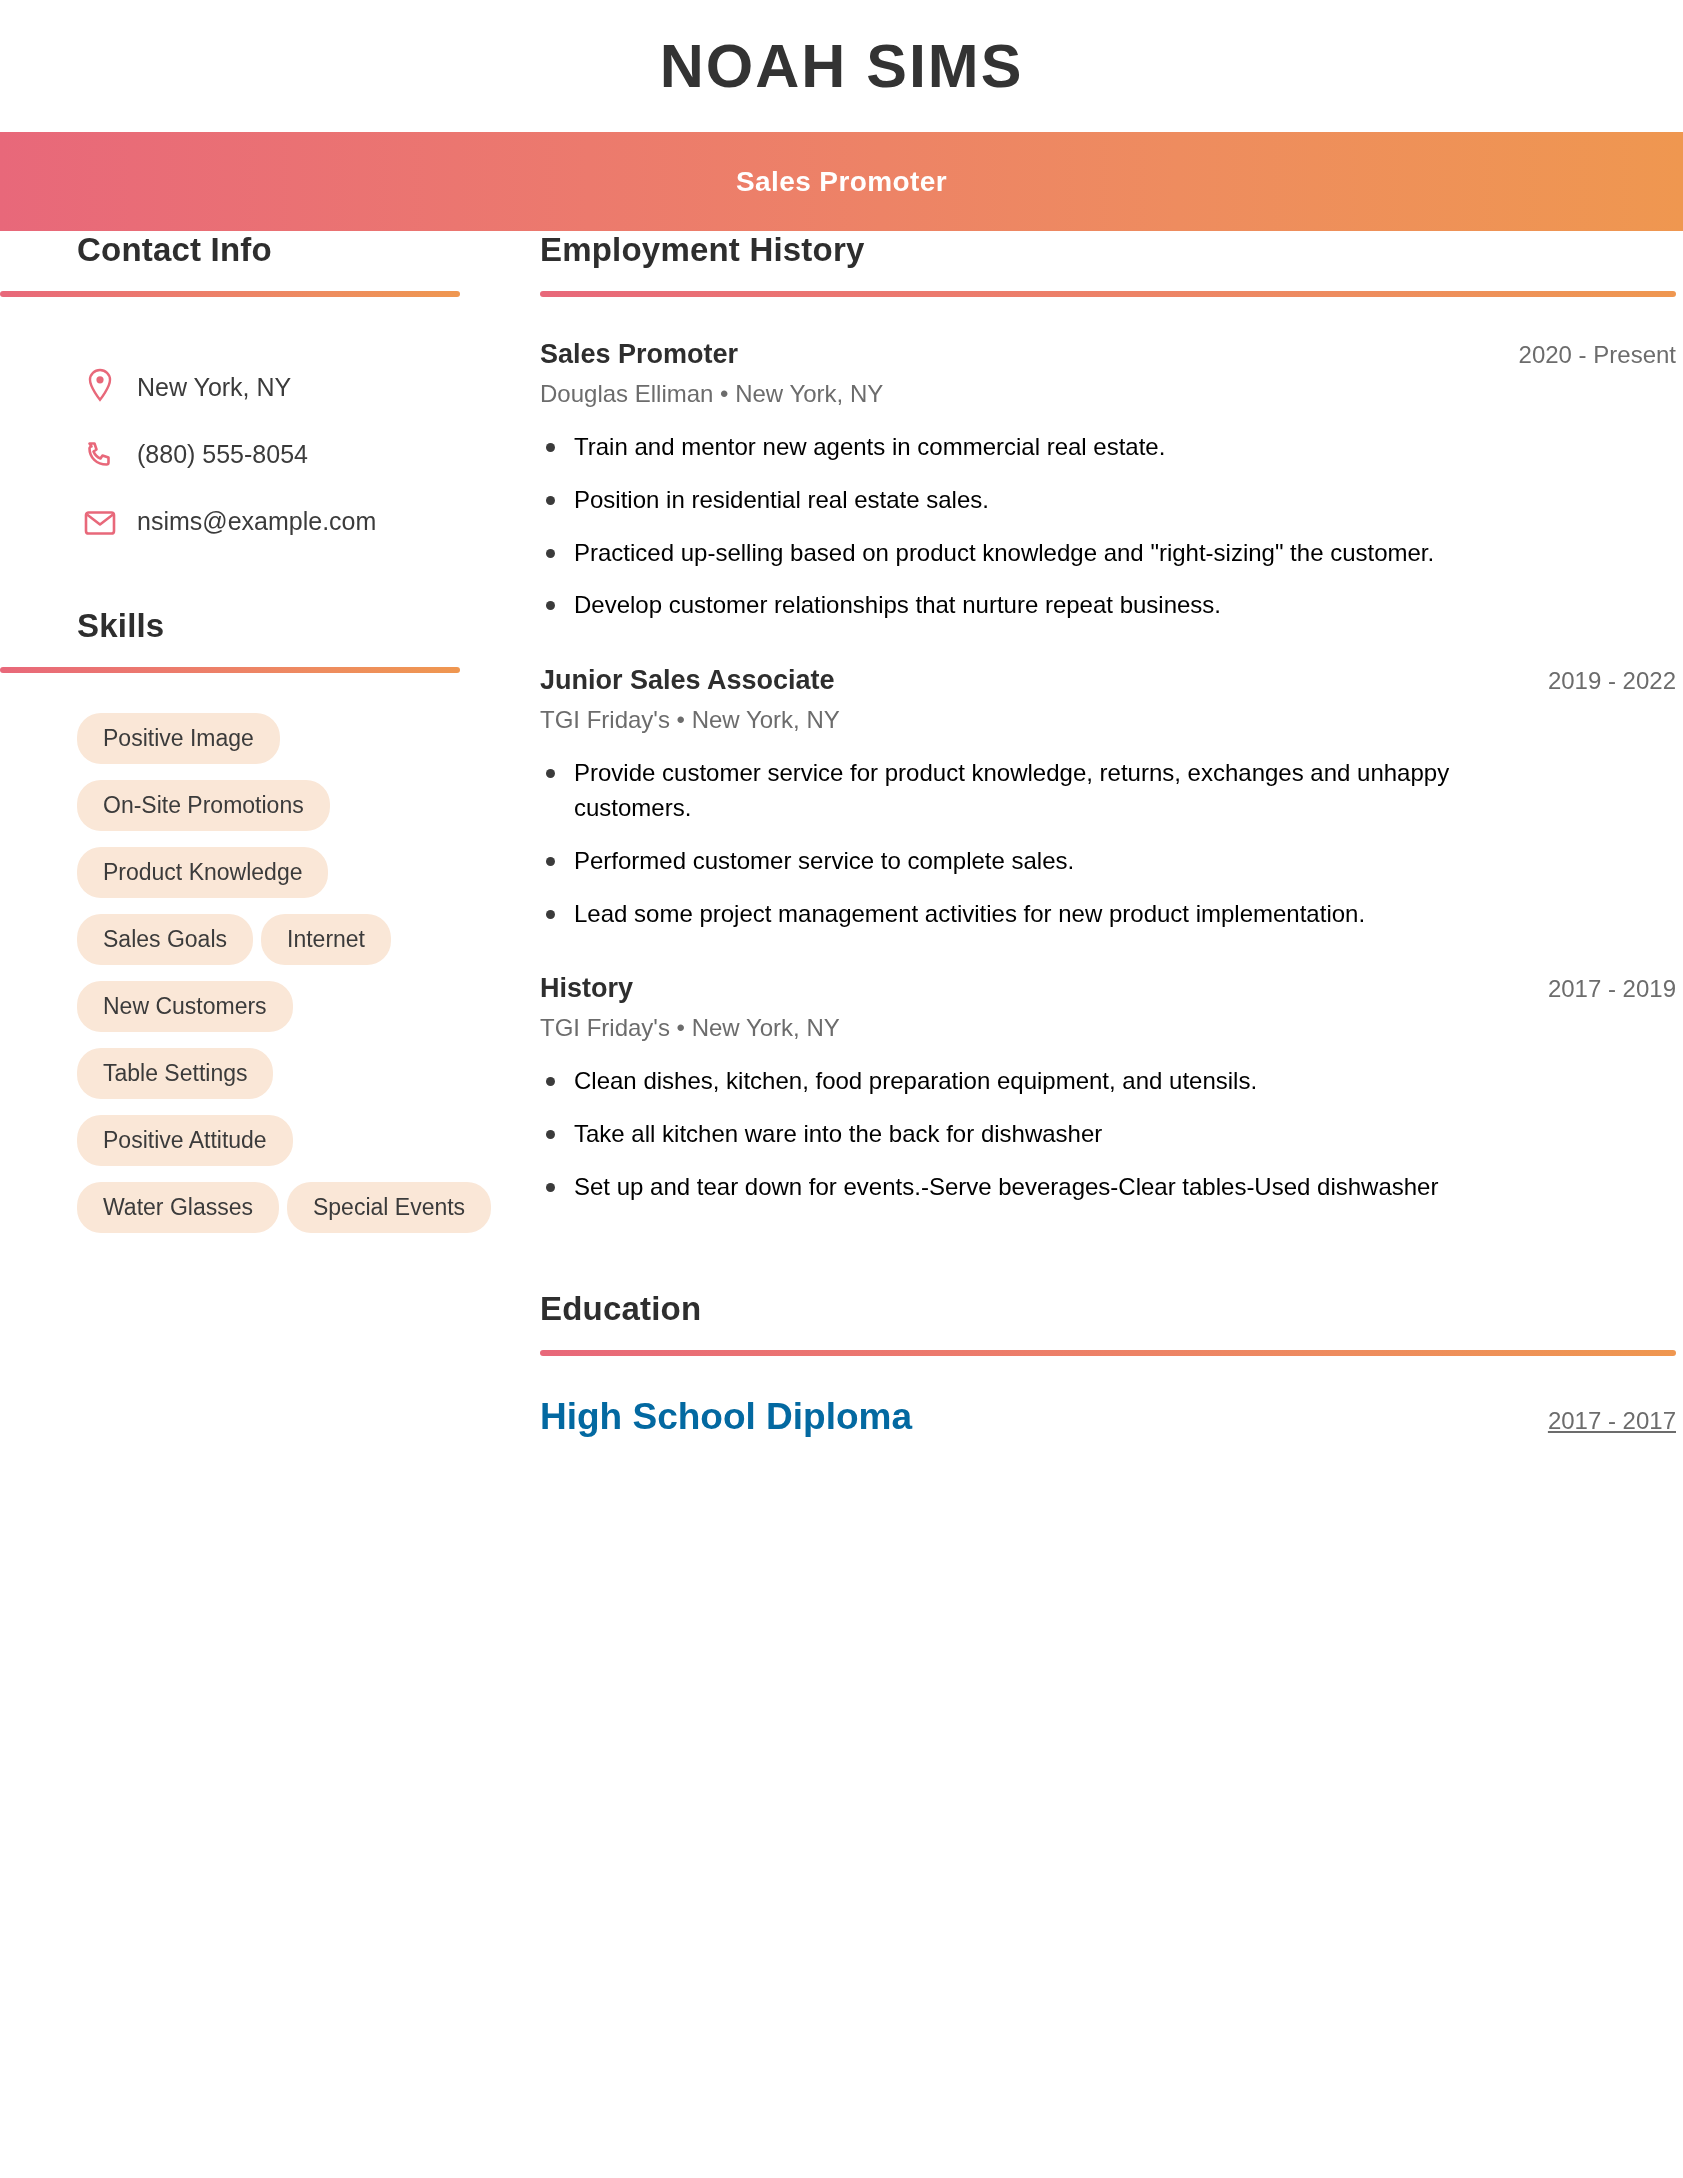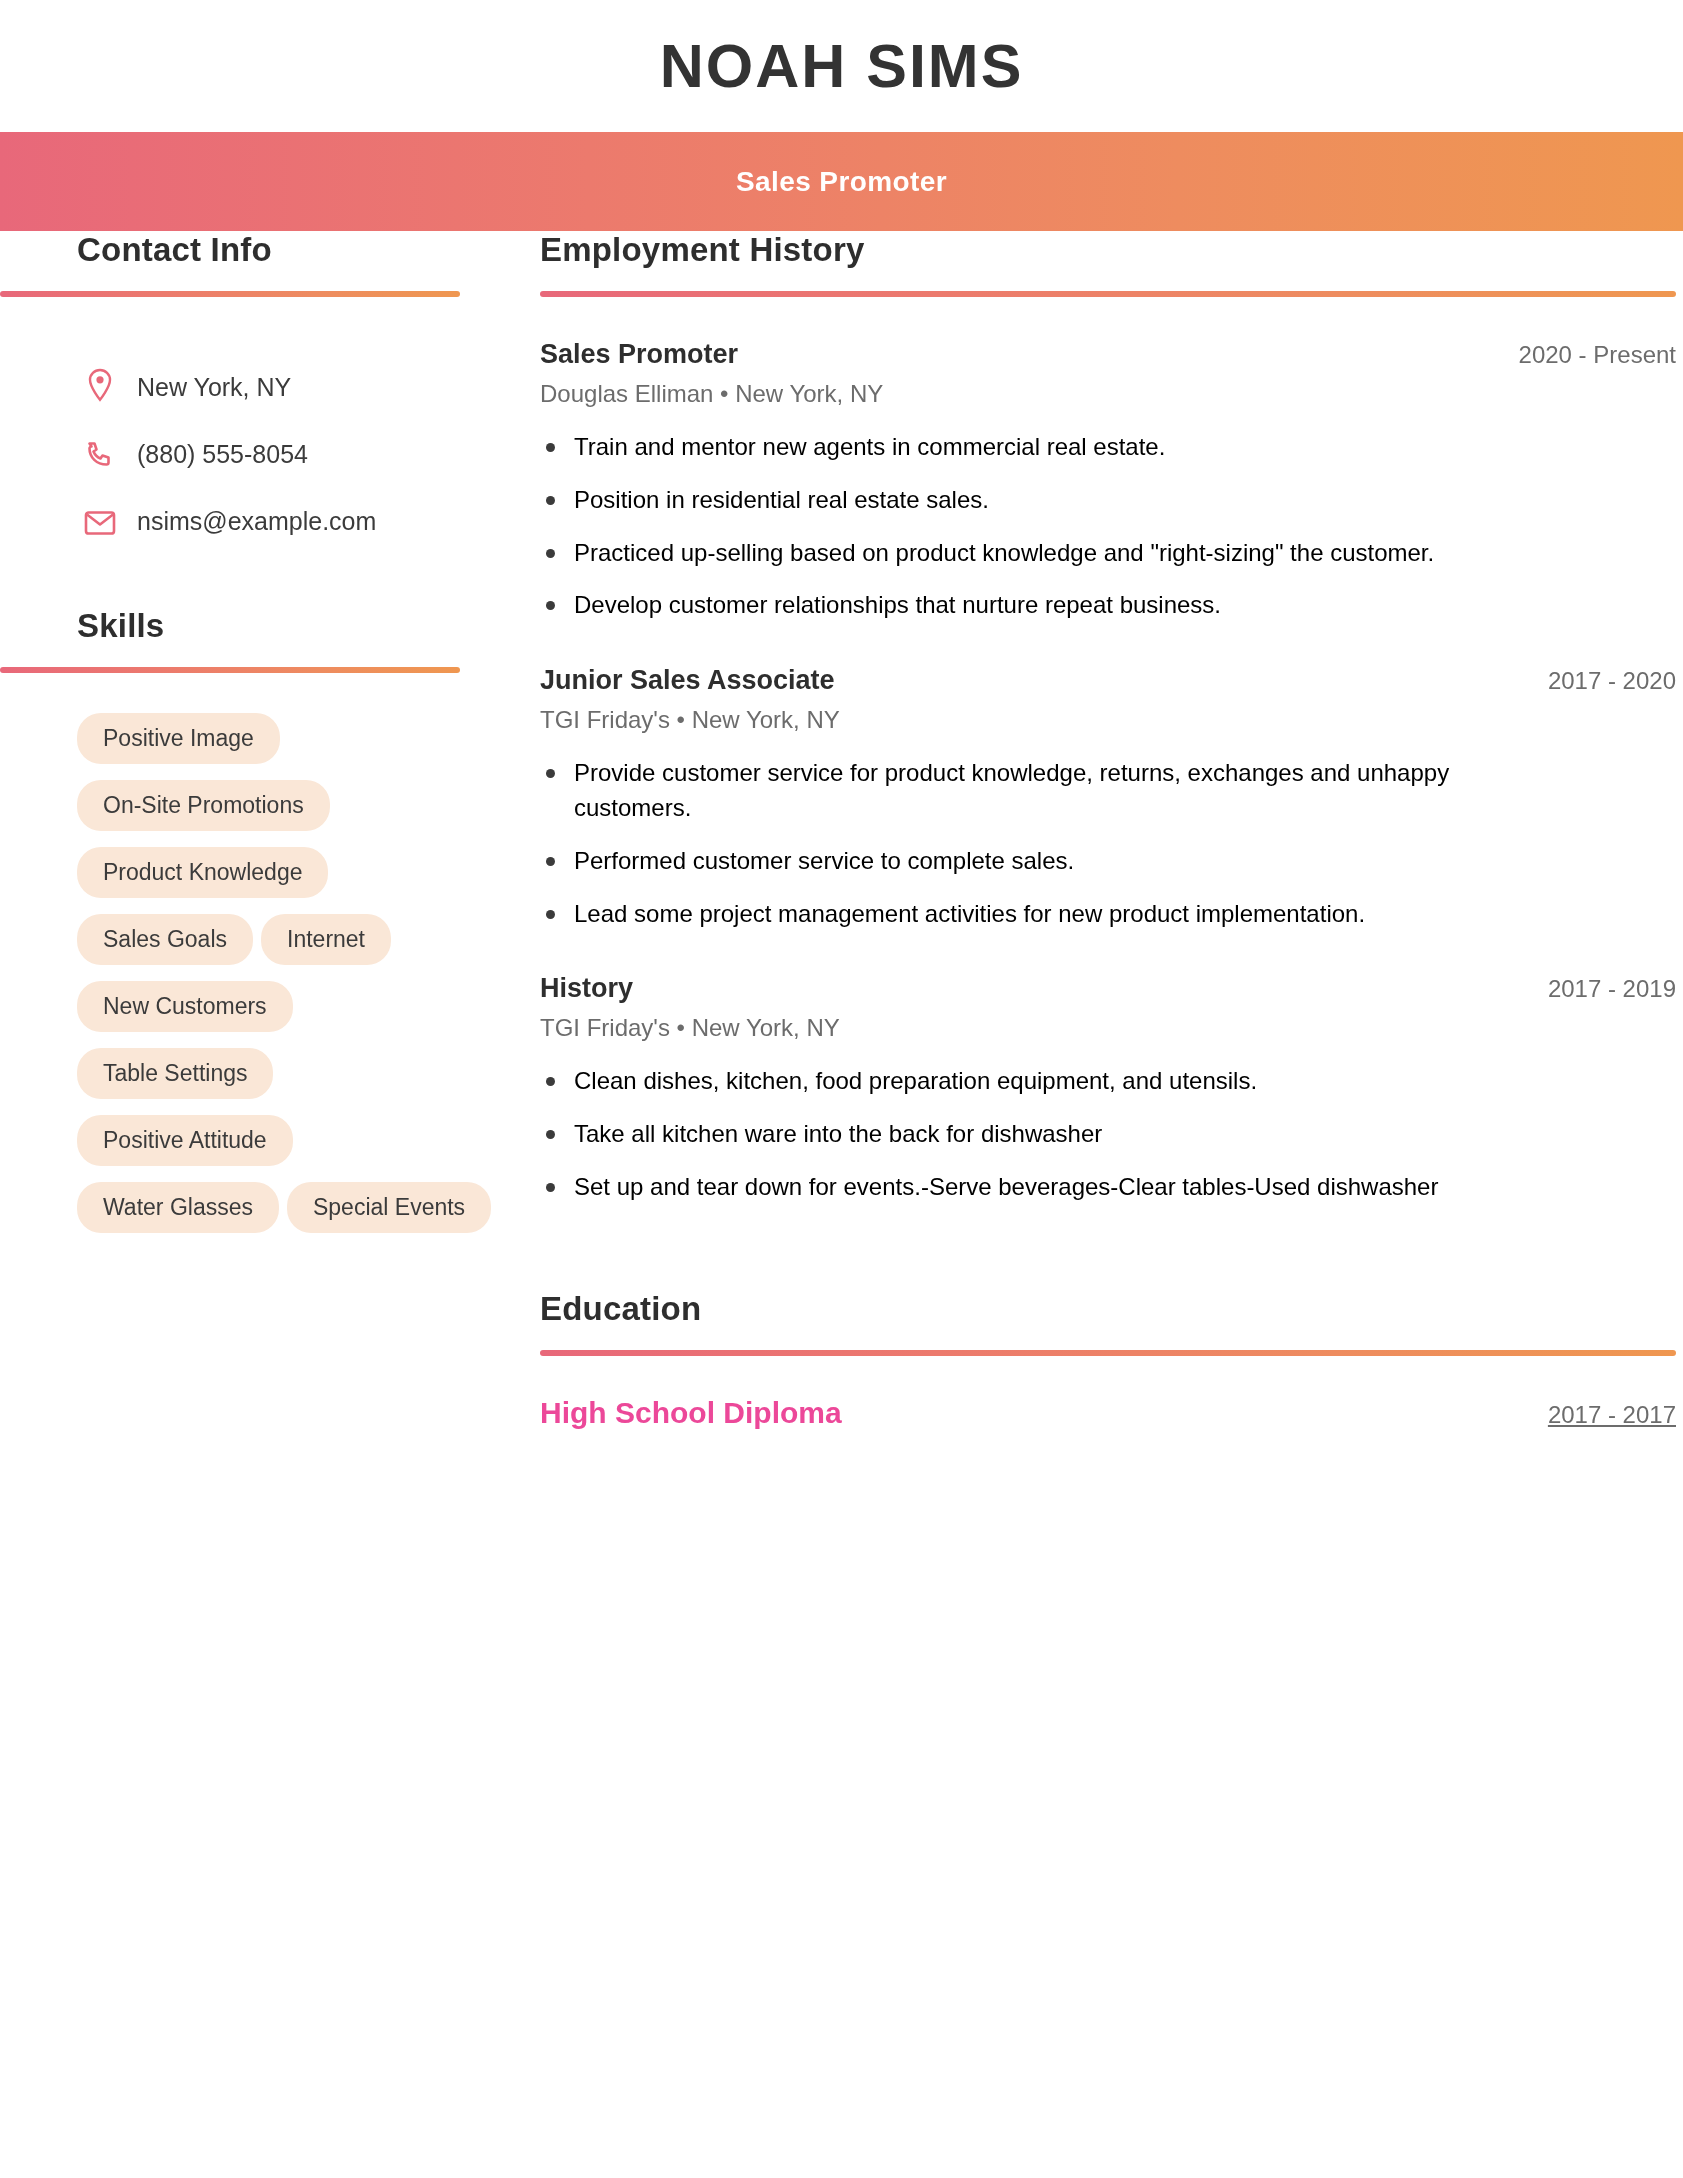--- a/index.html
+++ b/index.html
@@ -205,23 +205,23 @@
   .edu-block { margin-top: 85px; }
 
   .edu-row {
     display: flex;
     justify-content: space-between;
     align-items: baseline;
     margin-top: 40px;
   }
 
   .edu-degree {
-    font-size: 30px;
+    font-size: 37px;
     font-weight: 700;
-    color: #ec4899;
+    color: #0369a1;
   }
 
   .edu-dates {
     font-size: 24px;
     color: #6c6c6c;
     white-space: nowrap;
     text-decoration: underline;
   }
 </style>
 </head>
@@ -318,21 +318,21 @@
             <li>Train and mentor new agents in commercial real estate.</li>
             <li>Position in residential real estate sales.</li>
             <li>Practiced up-selling based on product knowledge and "right-sizing" the customer.</li>
             <li>Develop customer relationships that nurture repeat business.</li>
           </ul>
         </article>
 
         <article class="job">
           <div class="job-head">
             <span class="job-role">Junior Sales Associate</span>
-            <span class="job-dates">2017 - 2020</span>
+            <span class="job-dates">2019 - 2022</span>
           </div>
           <div class="job-meta">TGI Friday's  •  New York, NY</div>
           <ul class="bullets">
             <li>Provide customer service for product knowledge, returns, exchanges and unhappy customers.</li>
             <li>Performed customer service to complete sales.</li>
             <li>Lead some project management activities for new product implementation.</li>
           </ul>
         </article>
 
         <article class="job">

